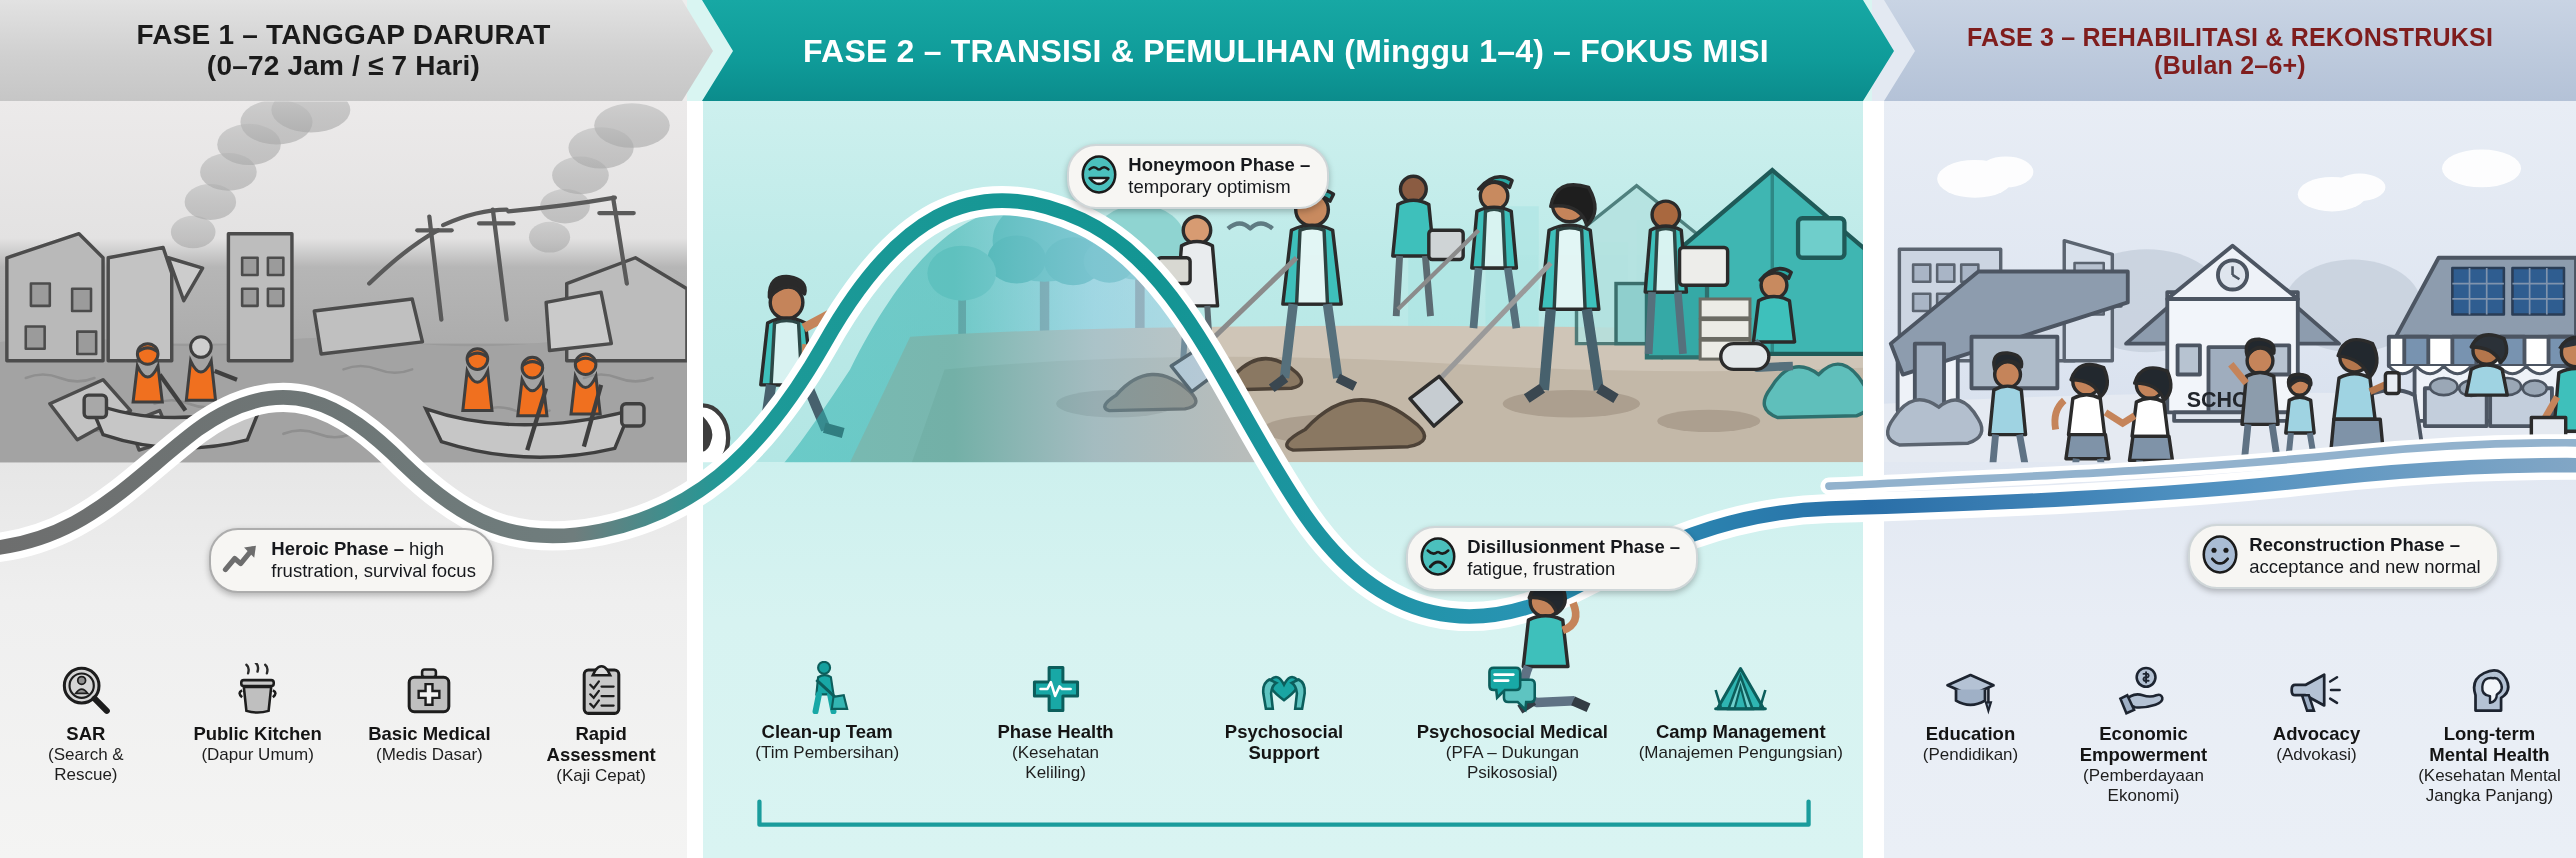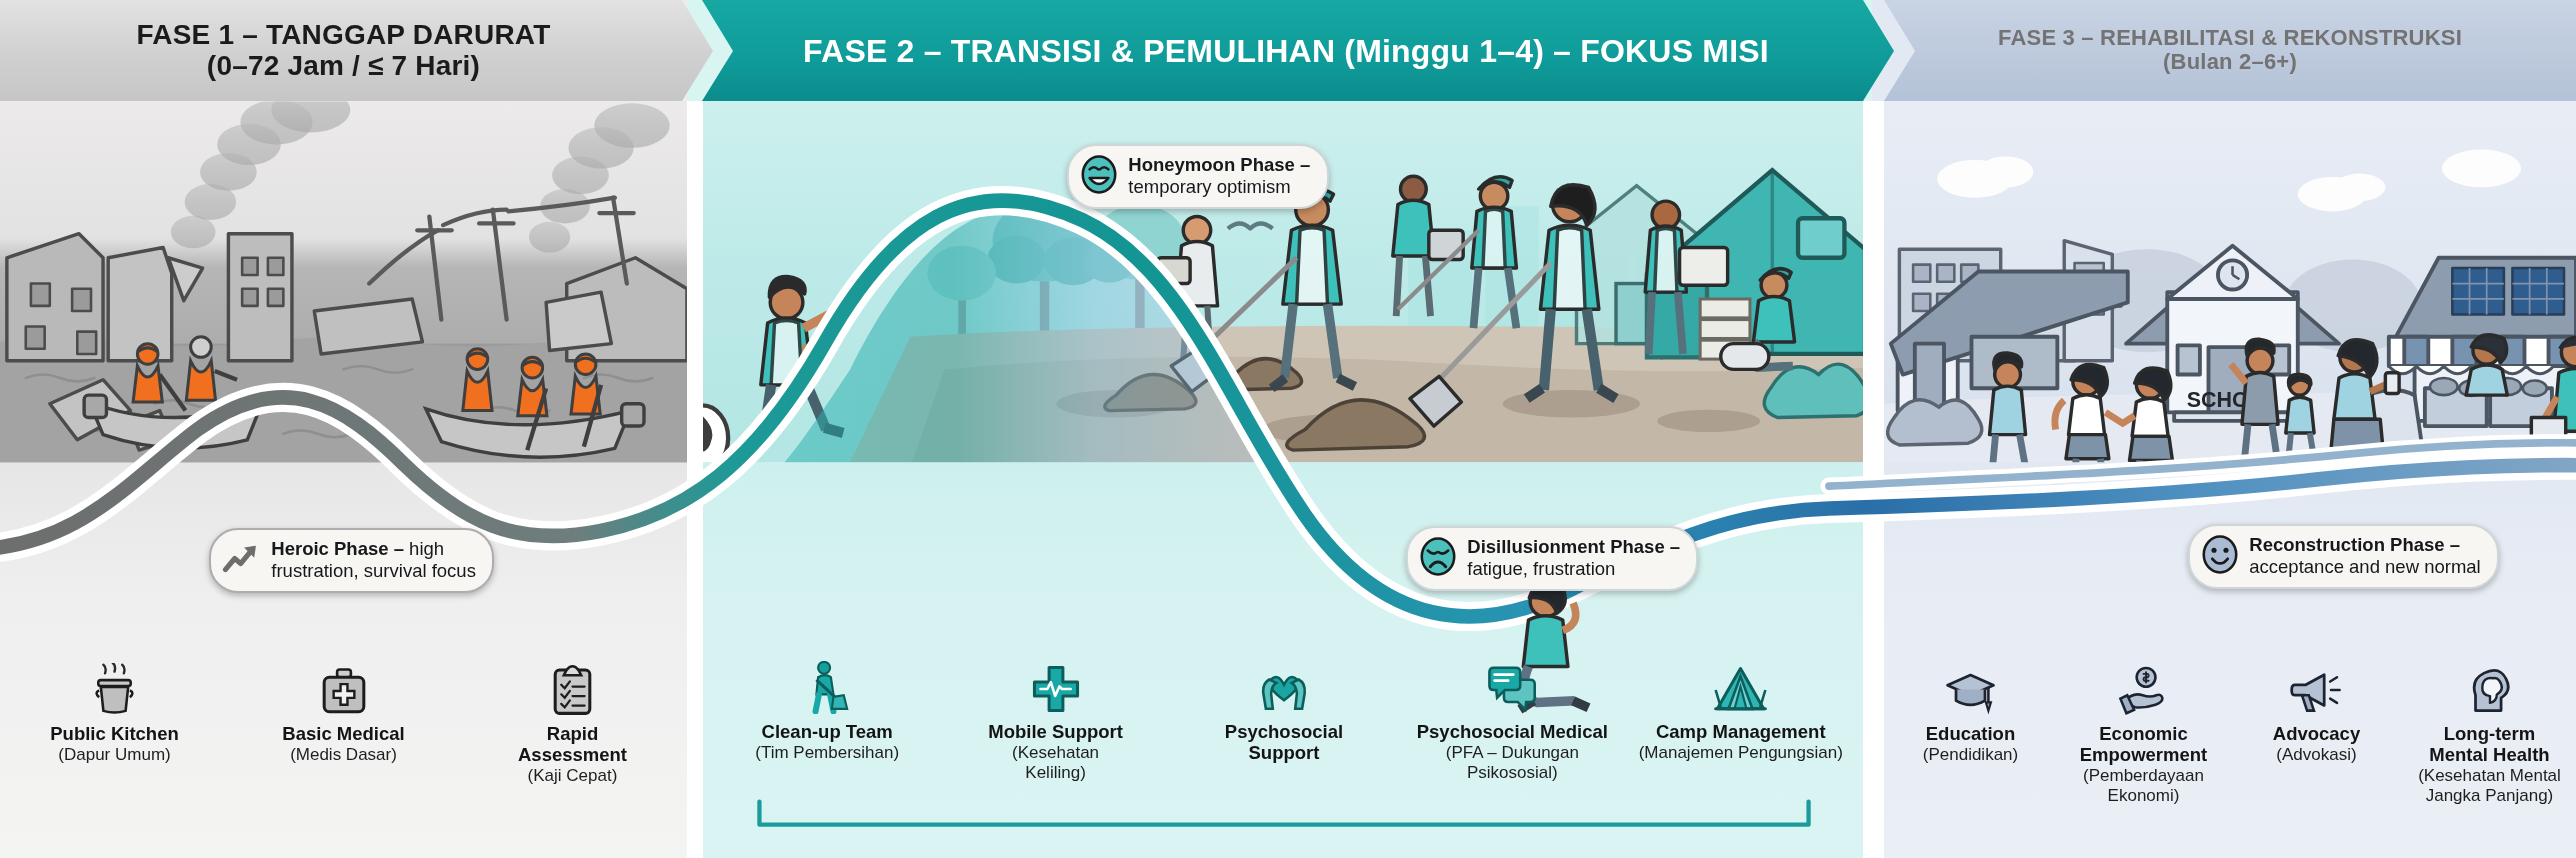--- a/index.html
+++ b/index.html
@@ -30,21 +30,21 @@
   #hdr2{left:702px;width:1192px;}
   #hdr2 .bgshape{position:absolute;inset:0;
      background:linear-gradient(180deg,#17a8a4 0%,#0f9b99 60%,#0b8c8c 100%);
      clip-path:polygon(0 0,1161px 0,1192px 51px,1161px 101px,0 101px,31px 51px);}
   #hdr2 .hdr-txt{width:1168px;color:#ffffff;font-size:32px;}
 
   #hdr3{left:1884px;width:692px;}
   #hdr3 .bgshape{position:absolute;inset:0;
      background:linear-gradient(180deg,#c9d4e4 0%,#bcc9dc 60%,#b4c2d7 100%);
      clip-path:polygon(0 0,692px 0,692px 101px,0 101px,31px 51px);}
-  #hdr3 .hdr-txt{width:692px;color:#737373;font-size:22px;}
+  #hdr3 .hdr-txt{width:692px;color:#7f1d1d;font-size:25px;}
 
   
   .scene{position:absolute;overflow:hidden;}
   #scene1{left:0;top:101px;width:687px;height:361px;
     background:linear-gradient(180deg,#eceaea 0%,#e3e2e2 38%,#b6b6b6 46%,#9d9d9d 100%);}
   #scene2{left:702px;top:101px;width:1161px;height:361px;
     background:linear-gradient(180deg,#cdf0ee 0%,#bdeae8 45%,#b3e6e4 100%);}
   #scene3{left:1884px;top:101px;width:692px;height:361px;
     background:linear-gradient(180deg,#e8edf5 0%,#dfe6f1 60%,#d6dfed 100%);}
 
@@ -686,20 +686,33 @@
     </span>
     <span class="ctext">
       <b>Reconstruction Phase – </b><br>
       <span>acceptance and new normal</span>
     </span>
   </div>
 
   <div class="iconrow" id="row1">
     <div class="icell">
       <div class="gly">
+        <svg width="52" height="52" viewBox="0 0 60 60">
+            <circle cx="25" cy="25" r="20" fill="#d6d6d6" stroke="#1d1d1d" stroke-width="3.5"></circle>
+            <circle cx="25" cy="25" r="14" fill="none" stroke="#1d1d1d" stroke-width="2.5"></circle>
+            <circle cx="25" cy="19" r="4.5" fill="#8f8f8f" stroke="#1d1d1d" stroke-width="2"></circle>
+            <path d="M18 34 q7 -10 14 0Z" fill="#8f8f8f" stroke="#1d1d1d" stroke-width="2"></path>
+            <path d="M40 40 L54 54" stroke="#1d1d1d" stroke-width="7" stroke-linecap="round"></path>
+          </svg>
+      </div>
+      <div class="t1">SAR</div>
+      <div class="t2">(Search &amp;<br>Rescue)</div>
+    </div>
+    <div class="icell">
+      <div class="gly">
         <svg width="53" height="53" viewBox="0 0 62 62">
             <path d="M20 12 q2 -7 -2 -10 M31 10 q2 -7 -2 -10 M42 12 q2 -7 -2 -10" fill="none" stroke="#2a2a2a" stroke-width="2.8" stroke-linecap="round"></path>
             <rect x="12" y="20" width="38" height="7" rx="3" fill="#c9c9c9" stroke="#1d1d1d" stroke-width="3"></rect>
             <path d="M15 28 h32 l-3 28 q-13 4 -26 0Z" fill="#bfbfbf" stroke="#1d1d1d" stroke-width="3"></path>
             <path d="M13 32 q-6 3 0 8 M49 32 q6 3 0 8" fill="none" stroke="#1d1d1d" stroke-width="3"></path>
           </svg>
       </div>
       <div class="t1">Public Kitchen</div>
       <div class="t2">(Dapur Umum)</div>
     </div>
@@ -748,21 +761,21 @@
       <div class="t1">Clean-up Team</div>
       <div class="t2">(Tim Pembersihan)</div>
     </div>
     <div class="icell">
       <div class="gly">
         <svg width="50" height="50" viewBox="0 0 58 58">
             <path d="M21 4 h16 v17 h17 v16 h-17 v17 h-16 v-17 h-17 v-16 h17Z" fill="#18a8a6" stroke="#0c5e5c" stroke-width="3.5" stroke-linejoin="round"></path>
             <path d="M11 29 h8 l4 -8 l5 16 l5 -11 l3 3 h10" fill="none" stroke="#ffffff" stroke-width="3" stroke-linecap="round" stroke-linejoin="round"></path>
           </svg>
       </div>
-      <div class="t1">Mobile Support</div>
+      <div class="t1">Phase Health</div>
       <div class="t2">(Kesehatan<br>Keliling)</div>
     </div>
     <div class="icell">
       <div class="gly">
         <svg width="52" height="50" viewBox="0 0 60 58">
             <path d="M30 24 q-7 -14 -15 -6 q-7 8 15 24 q22 -16 15 -24 q-8 -8 -15 6Z" fill="#1aa5a3" stroke="#0c5e5c" stroke-width="3"></path>
             <path d="M13 18 q-8 4 -7 16 l3 18 h8 l-2 -18 q1 -9 6 -12Z" fill="#5ec4c1" stroke="#0c5e5c" stroke-width="3"></path>
             <path d="M47 18 q8 4 7 16 l-3 18 h-8 l2 -18 q-1 -9 -6 -12Z" fill="#5ec4c1" stroke="#0c5e5c" stroke-width="3"></path>
           </svg>
       </div>

